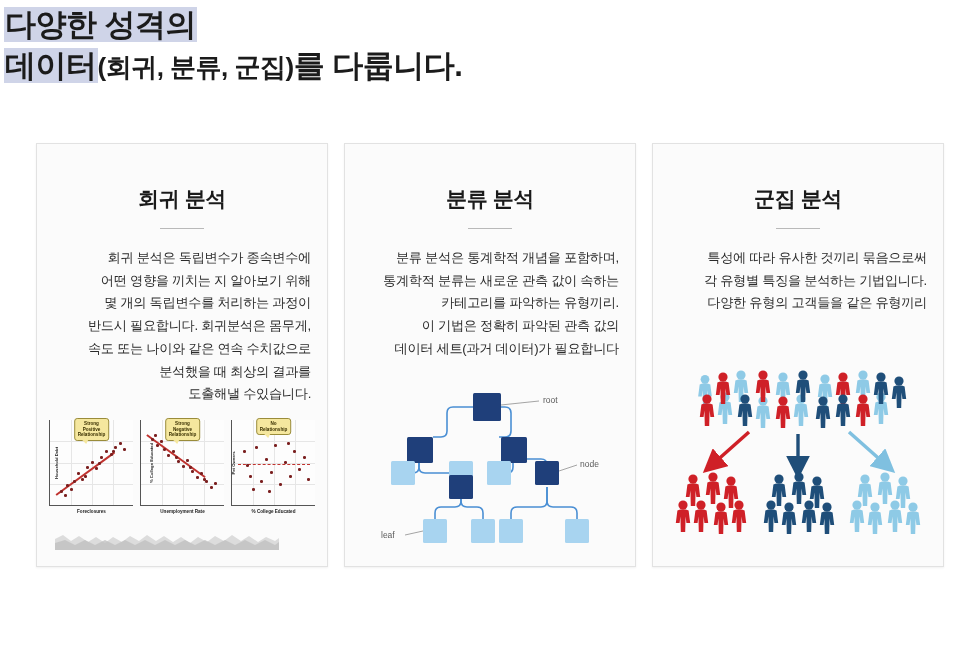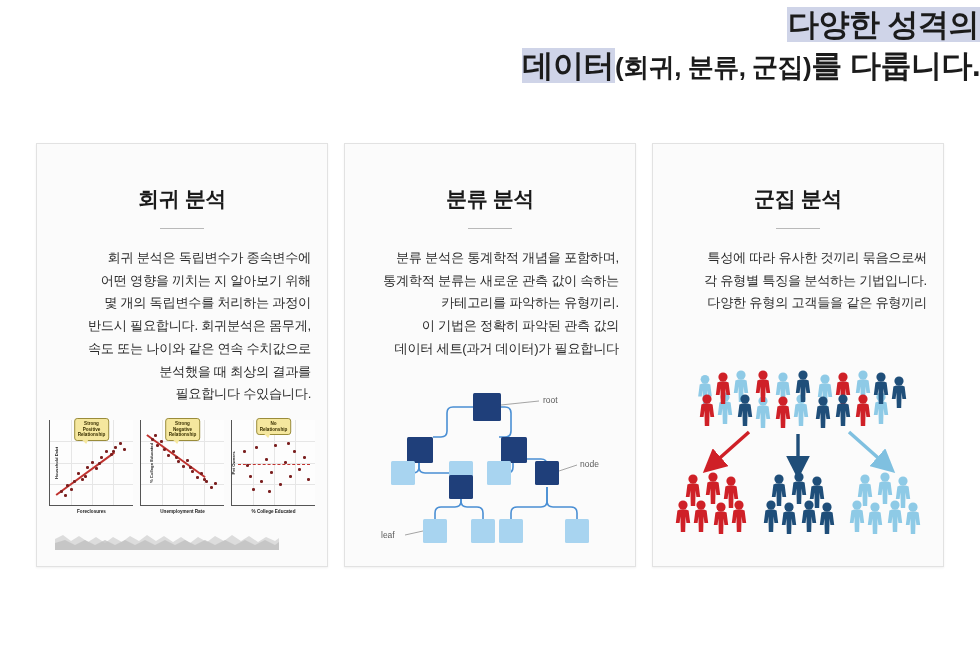--- a/index.html
+++ b/index.html
@@ -13,21 +13,21 @@
   #slide {
     position: relative;
     width: 980px; height: 661px;
     background: #ffffff;
   }
 
   
   .title-block {
     position: absolute;
     top: 4px; left: 4px; right: 0;
-    text-align: right;
+    text-align: left;
   }
   .title-line {
     font-size: 31px;
     font-weight: bold;
     color: #1b1b1b;
     line-height: 1.33;
     letter-spacing: -0.5px;
     white-space: nowrap;
   }
   .hl {
@@ -205,21 +205,21 @@
     <div class="card">
       <div class="card-title">회귀 분석</div>
       <div class="card-rule"></div>
       <div class="card-body">
         <div>회귀 분석은 독립변수가 종속변수에</div>
         <div>어떤 영향을 끼치는 지 알아보기 위해</div>
         <div>몇 개의 독립변수를 처리하는 과정이</div>
         <div>반드시 필요합니다. 회귀분석은 몸무게,</div>
         <div>속도 또는 나이와 같은 연속 수치값으로</div>
         <div>분석했을 때 최상의 결과를</div>
-        <div>필요합니다 수있습니다.</div>
+        <div>도출해낼 수있습니다.</div>
       </div>
 
       <div class="figure fig-regression">
         <div class="plots">
 
           <div class="plot">
             <div class="grid-v" style="left:21px"></div>
             <div class="grid-v" style="left:42px"></div>
             <div class="grid-v" style="left:63px"></div>
             <div class="grid-h" style="top:21px"></div>

